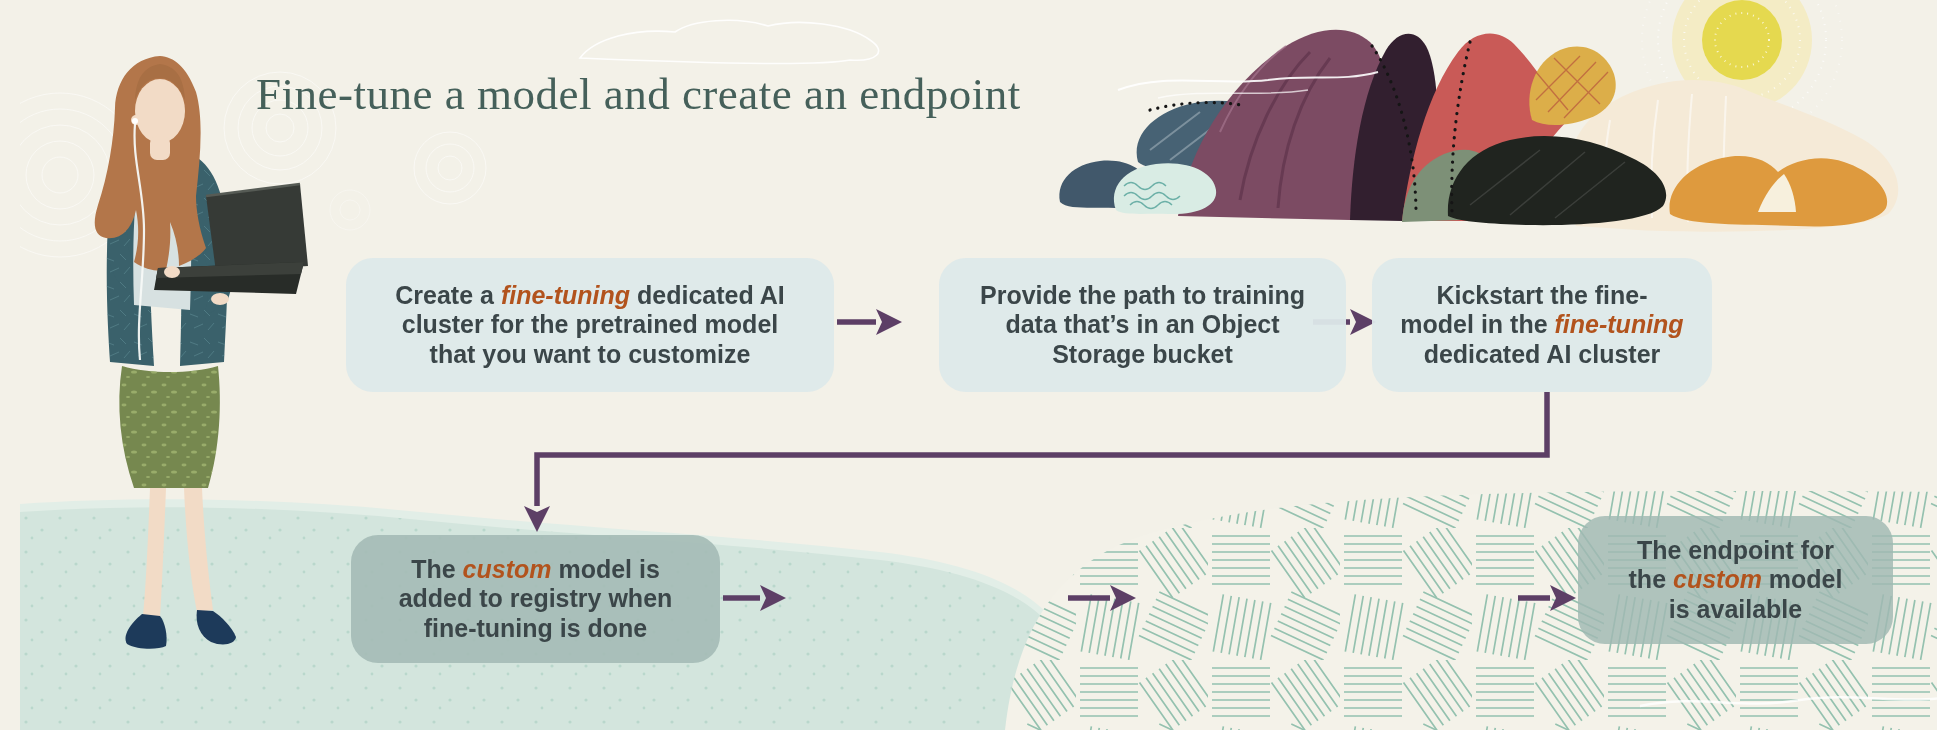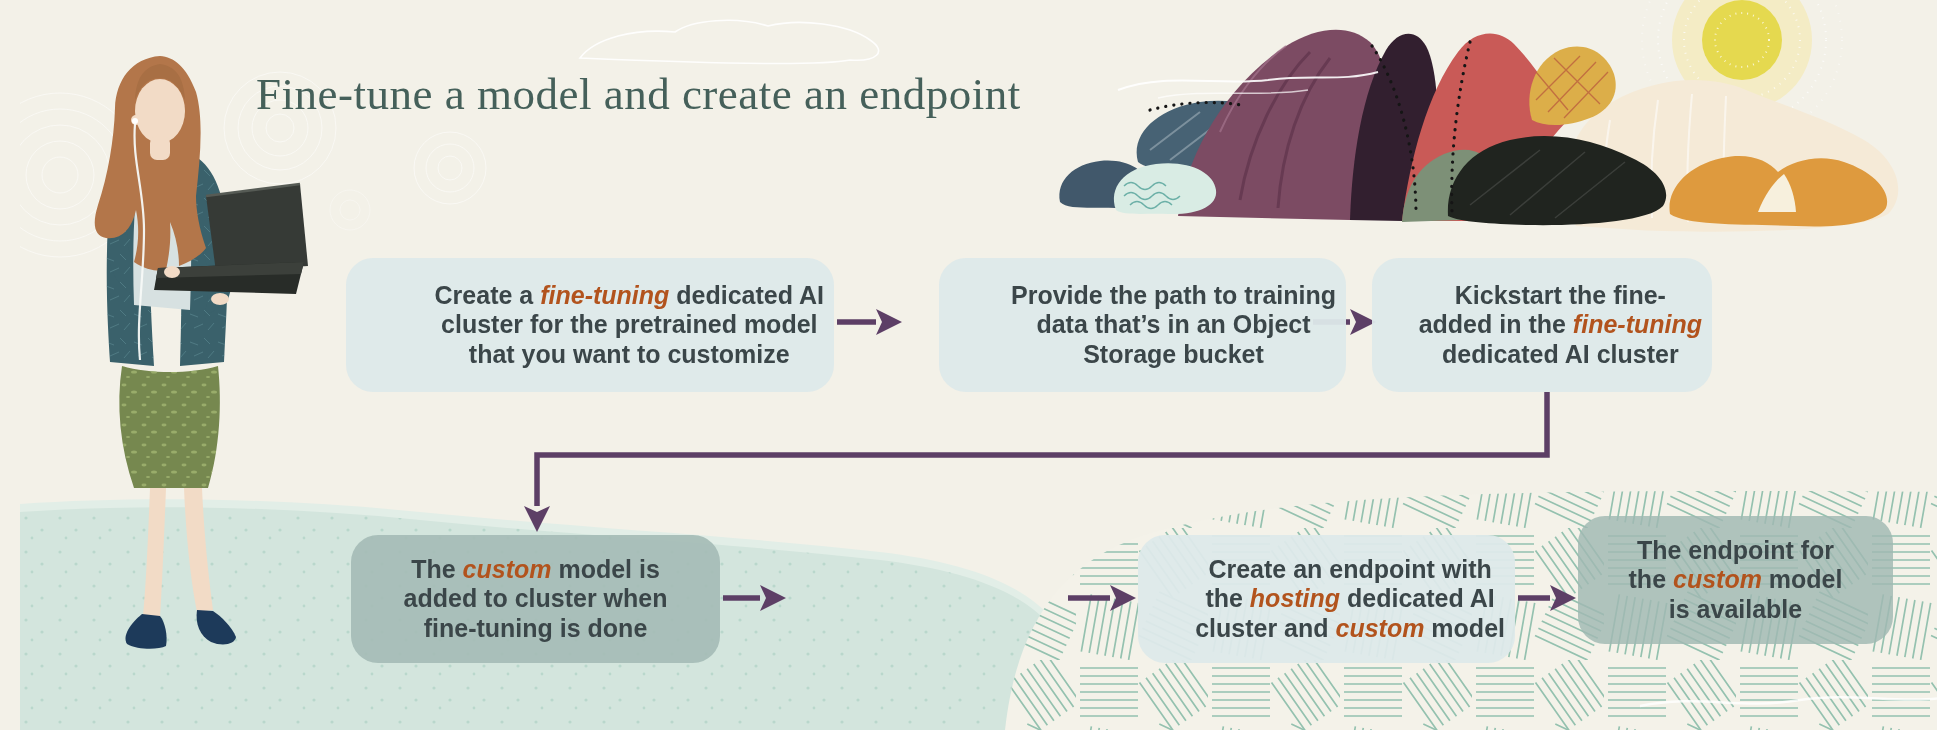--- a/index.html
+++ b/index.html
@@ -7,21 +7,21 @@
          font-family:"Liberation Sans",sans-serif;margin-left:20px;}
   svg.bg{position:absolute;left:0;top:0;width:1937px;height:730px;display:block;}
   .title{position:absolute;left:236px;top:68px;margin:0;
          font-family:"Liberation Serif",serif;font-weight:normal;
          font-size:45px;color:#45605a;letter-spacing:.5px;}
   .step{position:absolute;display:flex;align-items:center;justify-content:center;
         text-align:center;border-radius:27px;color:#3b4649;font-weight:bold;
         font-size:25px;line-height:1.18;padding:0 10px;box-sizing:border-box;
         white-space:pre-line;}
   .step .accent{color:#b2531d;font-style:italic;}
-  .light{background:rgba(221,233,234,0.95);justify-content:flex-end;}
+  .light{background:rgba(221,233,234,0.95);}
   .muted{background:rgba(165,188,182,0.92);}
   .glass{background:rgba(160,184,178,0.82);}
   .s1{left:326px;top:258px;width:488px;height:134px;}
   .s2{left:919px;top:258px;width:407px;height:134px;}
   .s3{left:1352px;top:258px;width:340px;height:134px;}
   .s4{left:331px;top:535px;width:369px;height:128px;}
   .s5{left:767px;top:535px;width:278px;height:128px;}
   .s6{left:1118px;top:535px;width:377px;height:128px;}
   .s7{left:1558px;top:516px;width:315px;height:128px;}
 </style>
@@ -237,25 +237,22 @@
 
 <h1 class="title">Fine-tune a model and create an endpoint</h1>
 
 <div class="step light s1"><span><span>Create a </span><span class="accent">fine-tuning</span><span> dedicated AI
 cluster for the pretrained model
 that you want to customize</span></span></div>
 <div class="step light s2"><span><span>Provide the path to training
 data that’s in an Object
 Storage bucket</span></span></div>
 <div class="step light s3"><span><span>Kickstart the fine-
-added in the </span><span class="accent">fine-tuning</span><span>
+model in the </span><span class="accent">fine-tuning</span><span>
 dedicated AI cluster</span></span></div>
 <div class="step muted s4"><span><span>The </span><span class="accent">custom</span><span> model is
-added to cluster when
+added to registry when
 fine-tuning is done</span></span></div>
-<div class="step light s6"><span><span>Create an endpoint with
-the </span><span class="accent">hosting</span><span> dedicated AI
-cluster and </span><span class="accent">custom</span><span> model</span></span></div>
 <div class="step glass s7"><span><span>The endpoint for
 the </span><span class="accent">custom</span><span> model
 is available</span></span></div>
 
 </div>
 
 </body></html>

